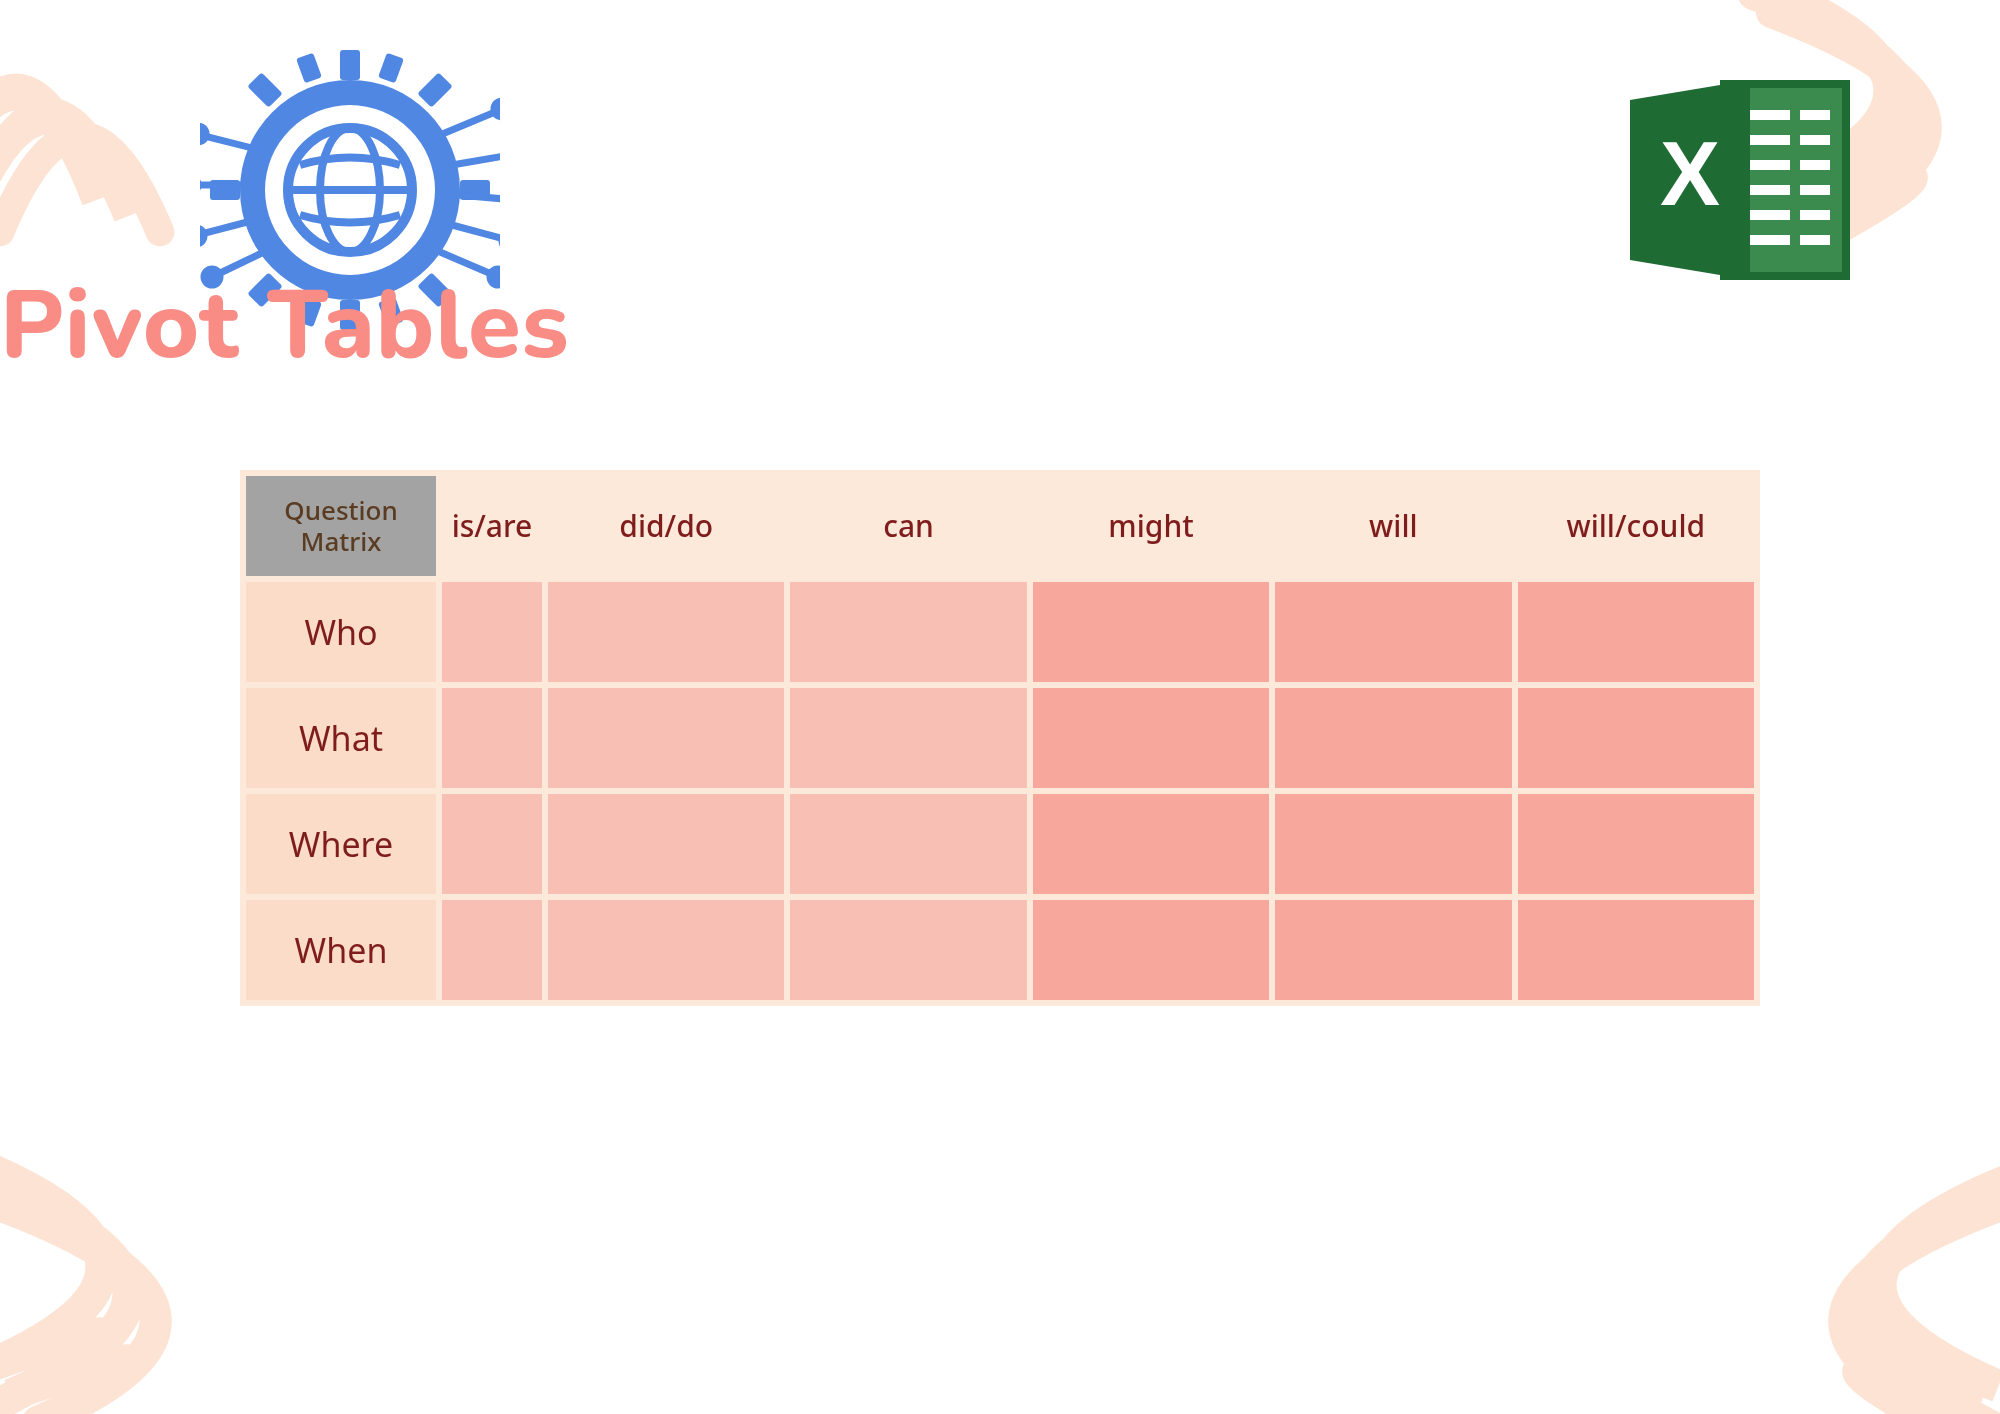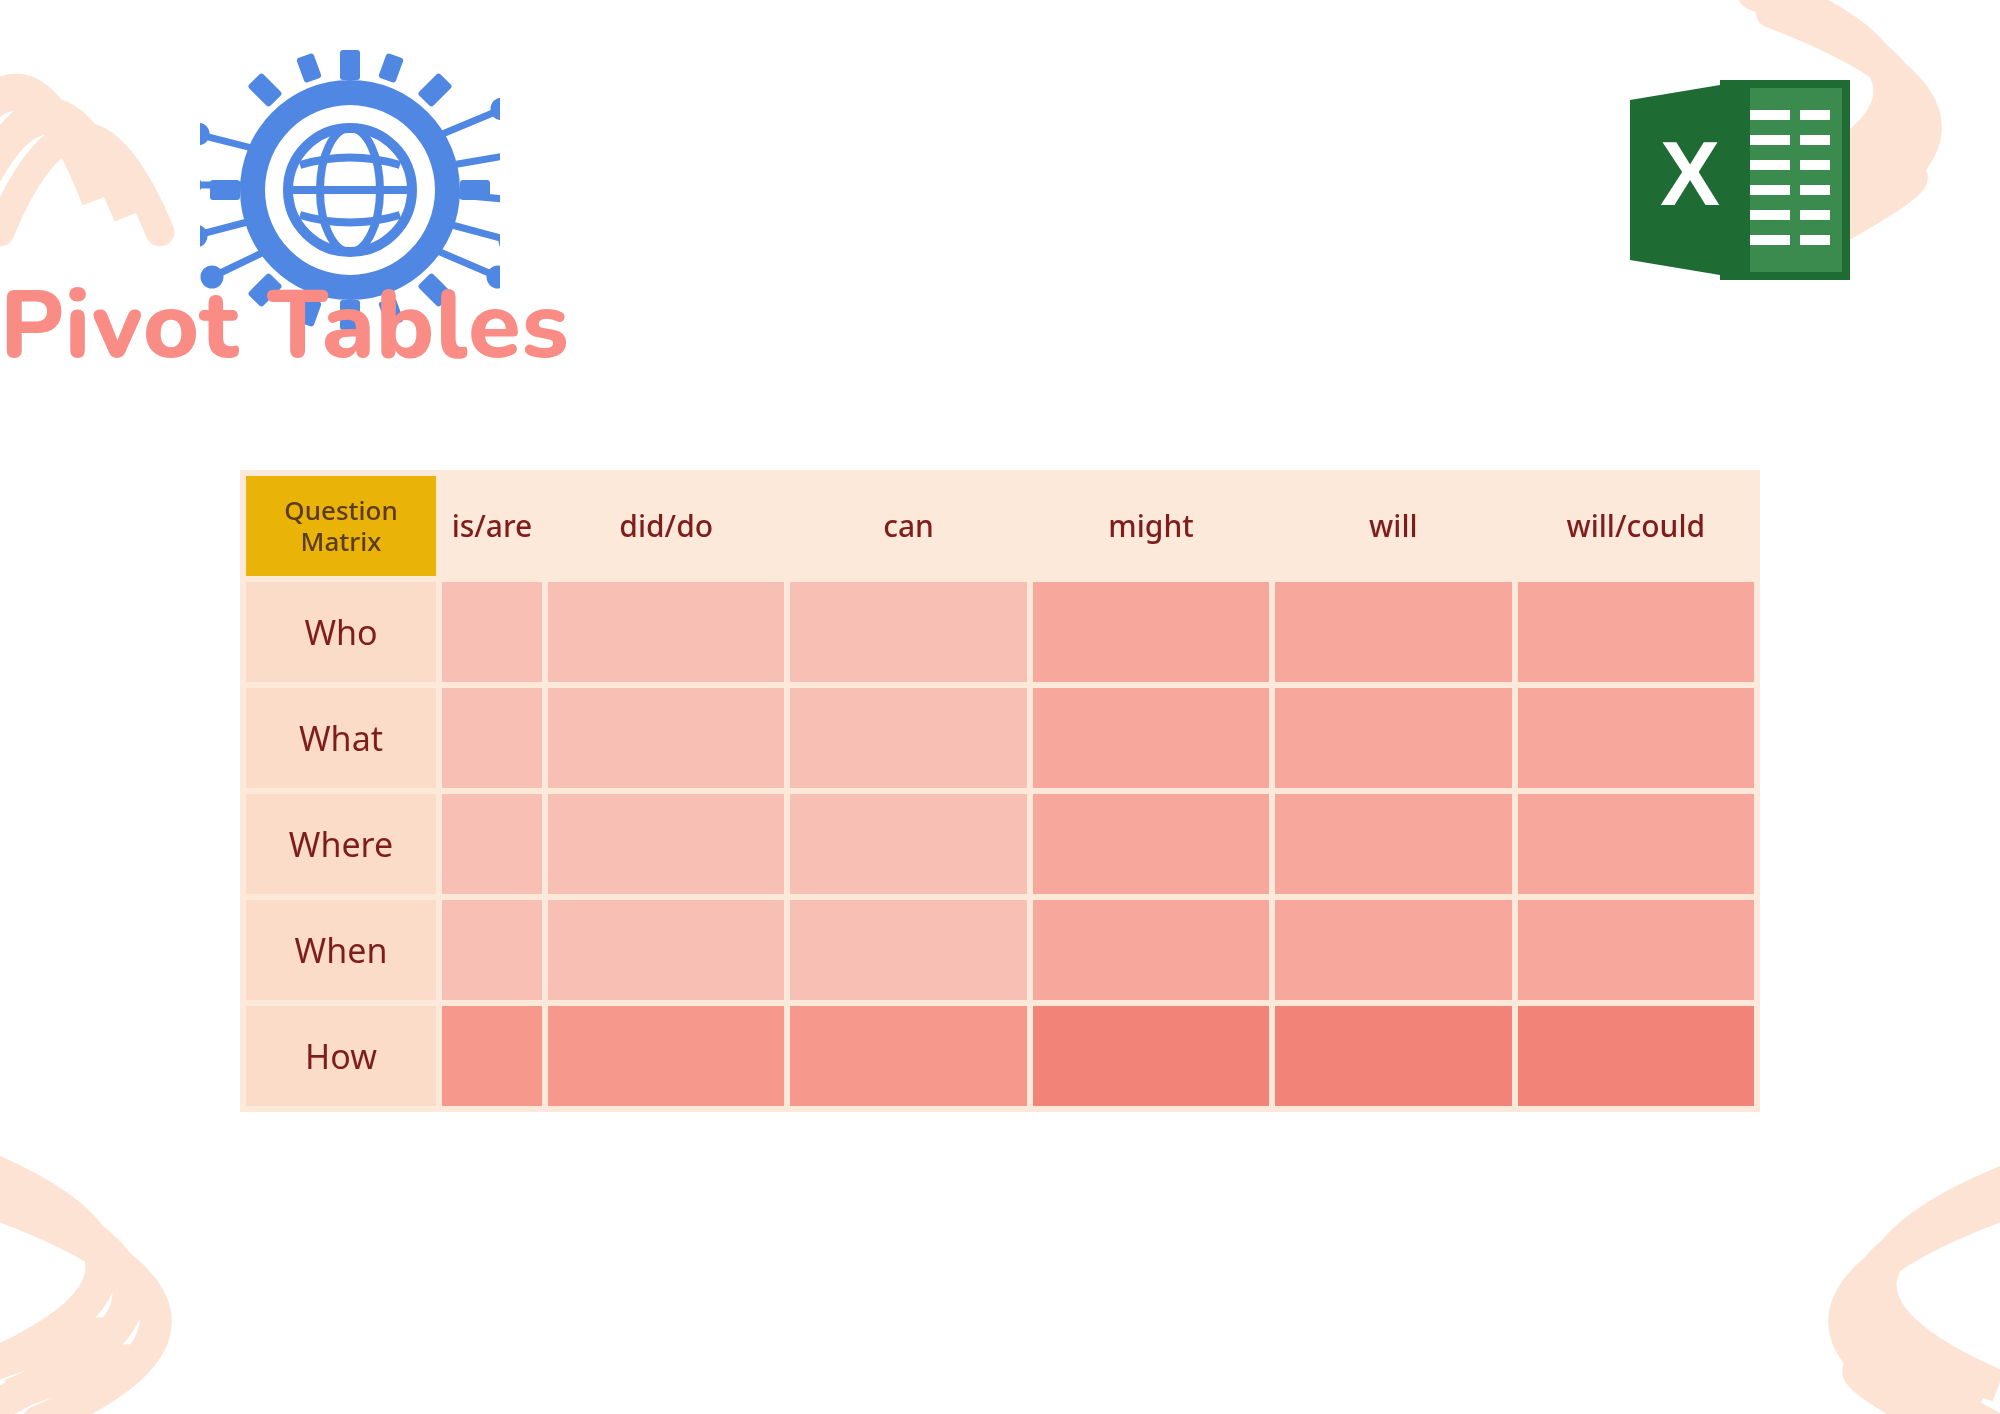--- a/index.html
+++ b/index.html
@@ -66,21 +66,21 @@
     }
     th, td {
       text-align: center;
       font-size: 30px;
       color: #7f1d1d;
       height: 100px;
       vertical-align: middle;
       font-weight: 500;
     }
     th.corner {
-      background: #eab308;
+      background: #a3a3a3;
       color: #5a3c22;
       font-size: 26px;
       line-height: 1.2;
       padding: 10px 6px;
       width: 190px;
     }
     th.col-head {
       background: #fde9da;
       font-size: 30px;
       line-height: 1.15;
@@ -234,24 +234,15 @@
         </tr>
         <tr>
           <th class="row-head">When</th>
           <td class="cell light"></td>
           <td class="cell light"></td>
           <td class="cell light"></td>
           <td class="cell mid"></td>
           <td class="cell mid"></td>
           <td class="cell mid"></td>
         </tr>
-        <tr>
-          <th class="row-head">How</th>
-          <td class="cell mdeep"></td>
-          <td class="cell mdeep"></td>
-          <td class="cell mdeep"></td>
-          <td class="cell deep"></td>
-          <td class="cell deep"></td>
-          <td class="cell deep"></td>
-        </tr>
       </tbody>
   </table>
 </div>
 
 </body></html>

